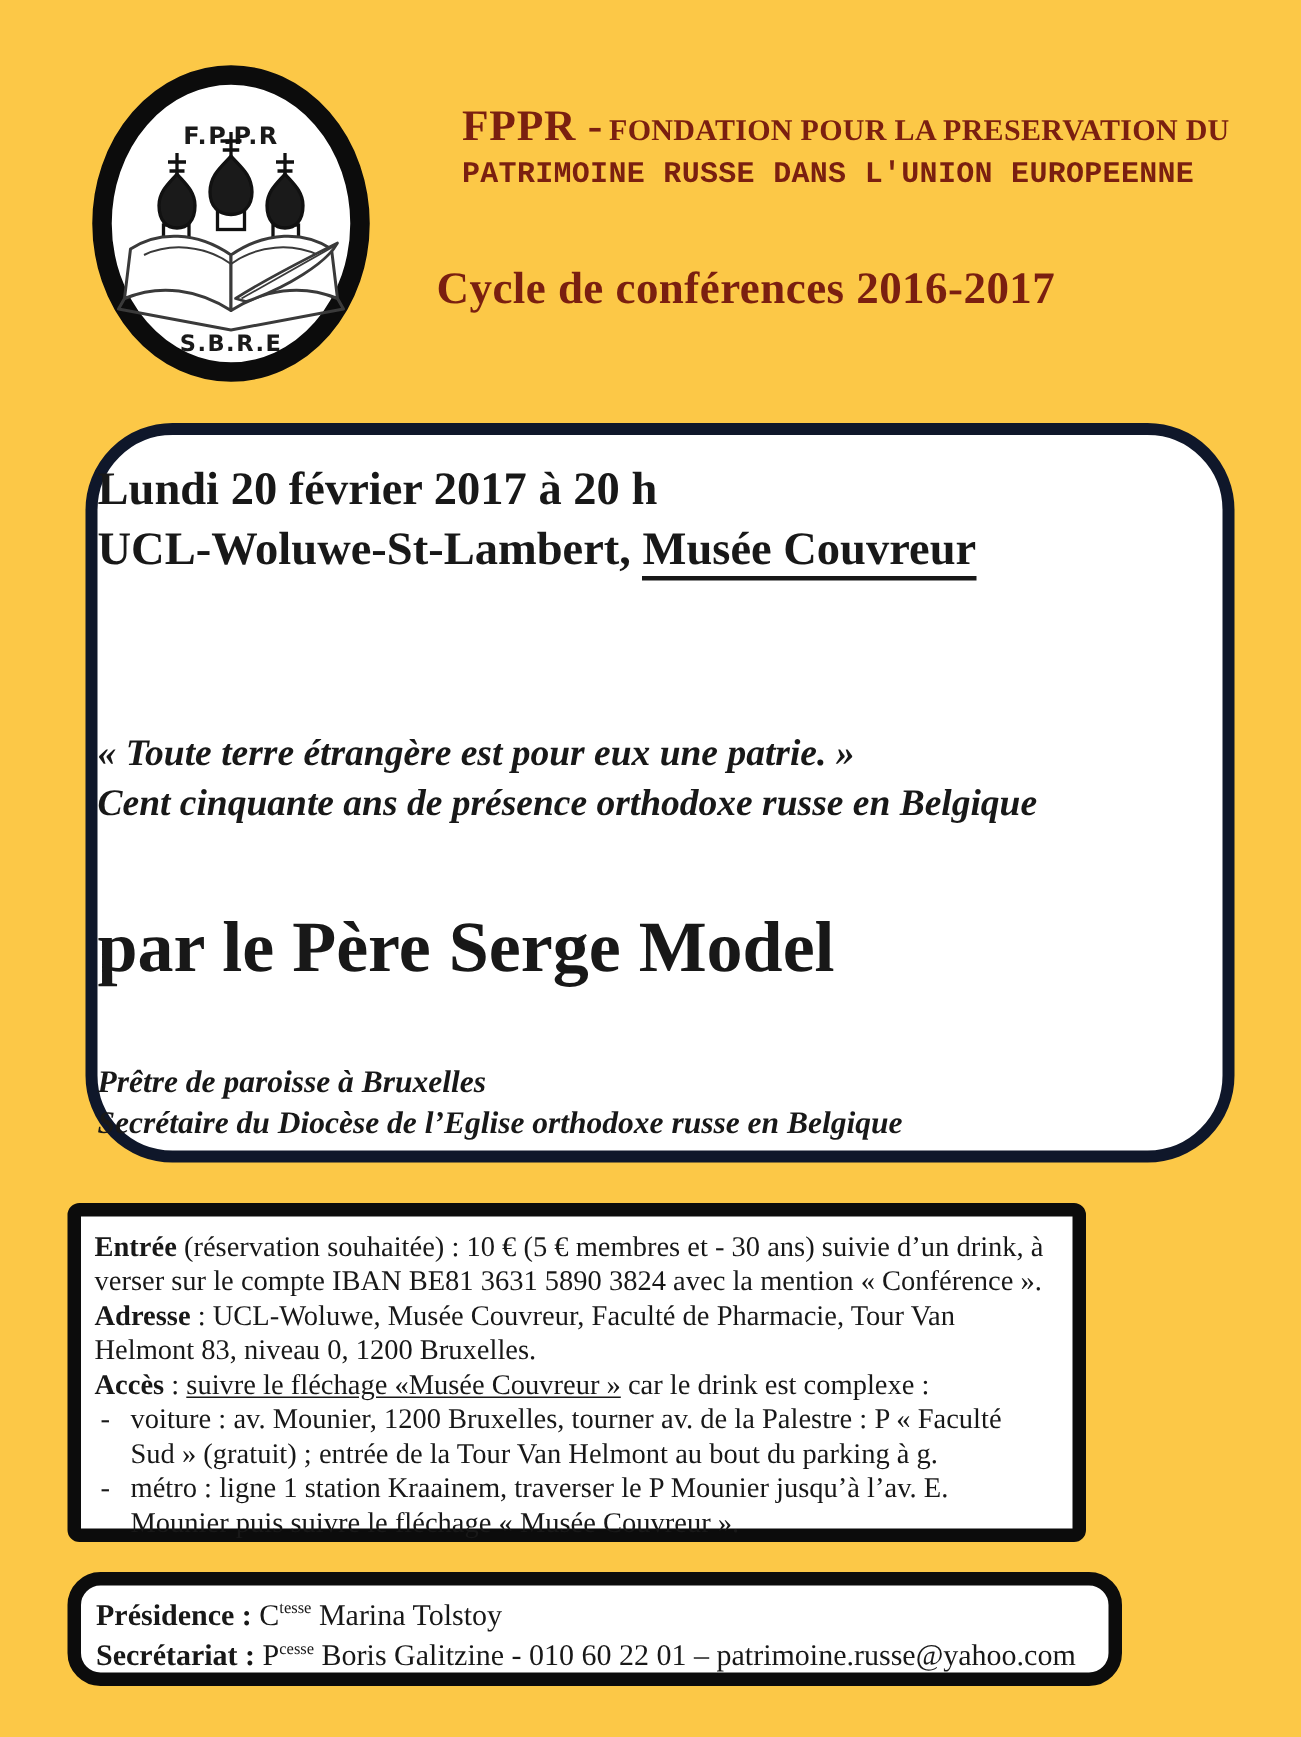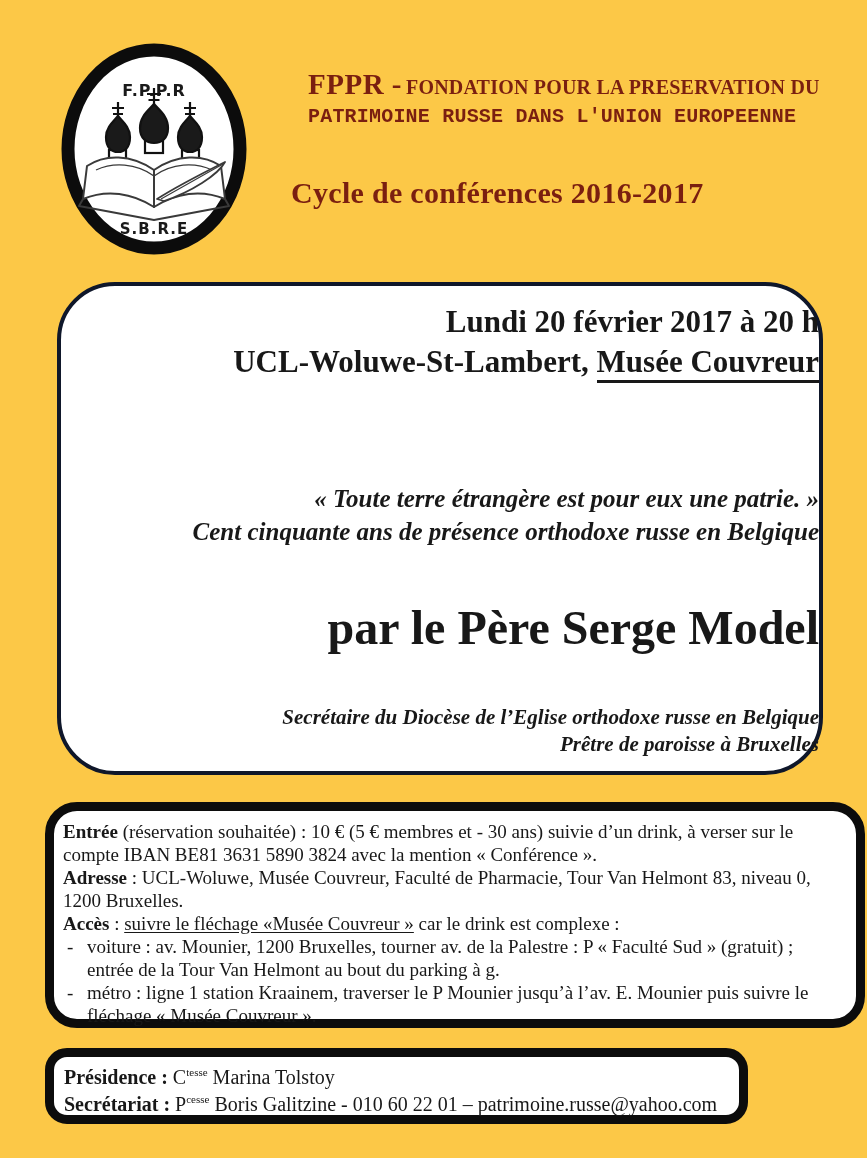--- a/index.html
+++ b/index.html
@@ -25,34 +25,34 @@
   .org-line2 { font-size:20px; letter-spacing:0.2px; margin-top:2px;font-family:Liberation Mono, monospace; }
 
   .cycle-title {
     position:absolute; left:291px; top:176px;
     color:#7a1f10; font-weight:bold; font-size:30px; letter-spacing:0.3px;
   }
 
   
   .main-box {
     position:absolute; left:57px; top:282px; width:766px; height:493px;
-    background:#ffffff; border:4px solid #0f172a; border-radius:58px;
-    text-align:right; padding-top:16px;
+    background:#ffffff; border:8px solid #0f172a; border-radius:58px;
+    text-align:left; padding-top:16px;
   }
   .event-date { font-size:31px; font-weight:bold; line-height:40px; }
   .event-loc  { font-size:31px; font-weight:bold; line-height:40px; }
   .underline-thick { border-bottom:3px solid #181818; padding-bottom:1px; }
   .quote { margin-top:100px; font-size:25px; font-style:italic; font-weight:700; line-height:33px; }
   .speaker { margin-top:52px; font-size:48px; font-weight:bold; line-height:56px; }
   .roles { margin-top:48px; font-size:21px; font-style:italic; font-weight:bold; line-height:27px; }
 
   
   .info-box {
-    position:absolute; left:45px; top:802px; width:820px; height:226px;
-    background:#ffffff; border:9px solid #0c0c0c; border-radius:32px;
+    position:absolute; left:45px; top:802px; width:679px; height:226px;
+    background:#ffffff; border:9px solid #0c0c0c; border-radius:8px;
     padding:9px 16px 0 9px;
     font-size:19px; line-height:23px;
   }
   .info-box p { margin:0; }
   .info-box b { font-weight:bold; }
   .u { text-decoration:underline; text-underline-offset:2px; }
   .bullet { display:flex; }
   .bullet .dash { flex:none; width:24px; padding-left:4px; }
 
   
@@ -119,22 +119,22 @@
     <div class="event-date">Lundi 20 février 2017 à 20 h</div>
     <div class="event-loc">
       <span>UCL-Woluwe-St-Lambert, </span><span class="underline-thick">Musée Couvreur</span>
     </div>
     <div class="quote">
       <div>« Toute terre étrangère est pour eux une patrie. »</div>
       <div>Cent cinquante ans de présence orthodoxe russe en Belgique</div>
     </div>
     <div class="speaker">par le Père Serge Model</div>
     <div class="roles">
+      <div>Prêtre de paroisse à Bruxelles</div>
       <div>Secrétaire du Diocèse de l’Eglise orthodoxe russe en Belgique</div>
-      <div>Prêtre de paroisse à Bruxelles</div>
     </div>
   </div>
 
   <div class="info-box">
     <p>
       <b>Entrée</b><span> (réservation souhaitée) : 10 € (5 € membres et - 30 ans) suivie d’un drink, à verser sur le compte IBAN BE81 3631 5890 3824 avec la mention « Conférence ».</span>
     </p>
     <p>
       <b>Adresse</b><span> : UCL-Woluwe, Musée Couvreur, Faculté de Pharmacie, Tour Van Helmont 83, niveau 0, 1200 Bruxelles.</span>
     </p>

